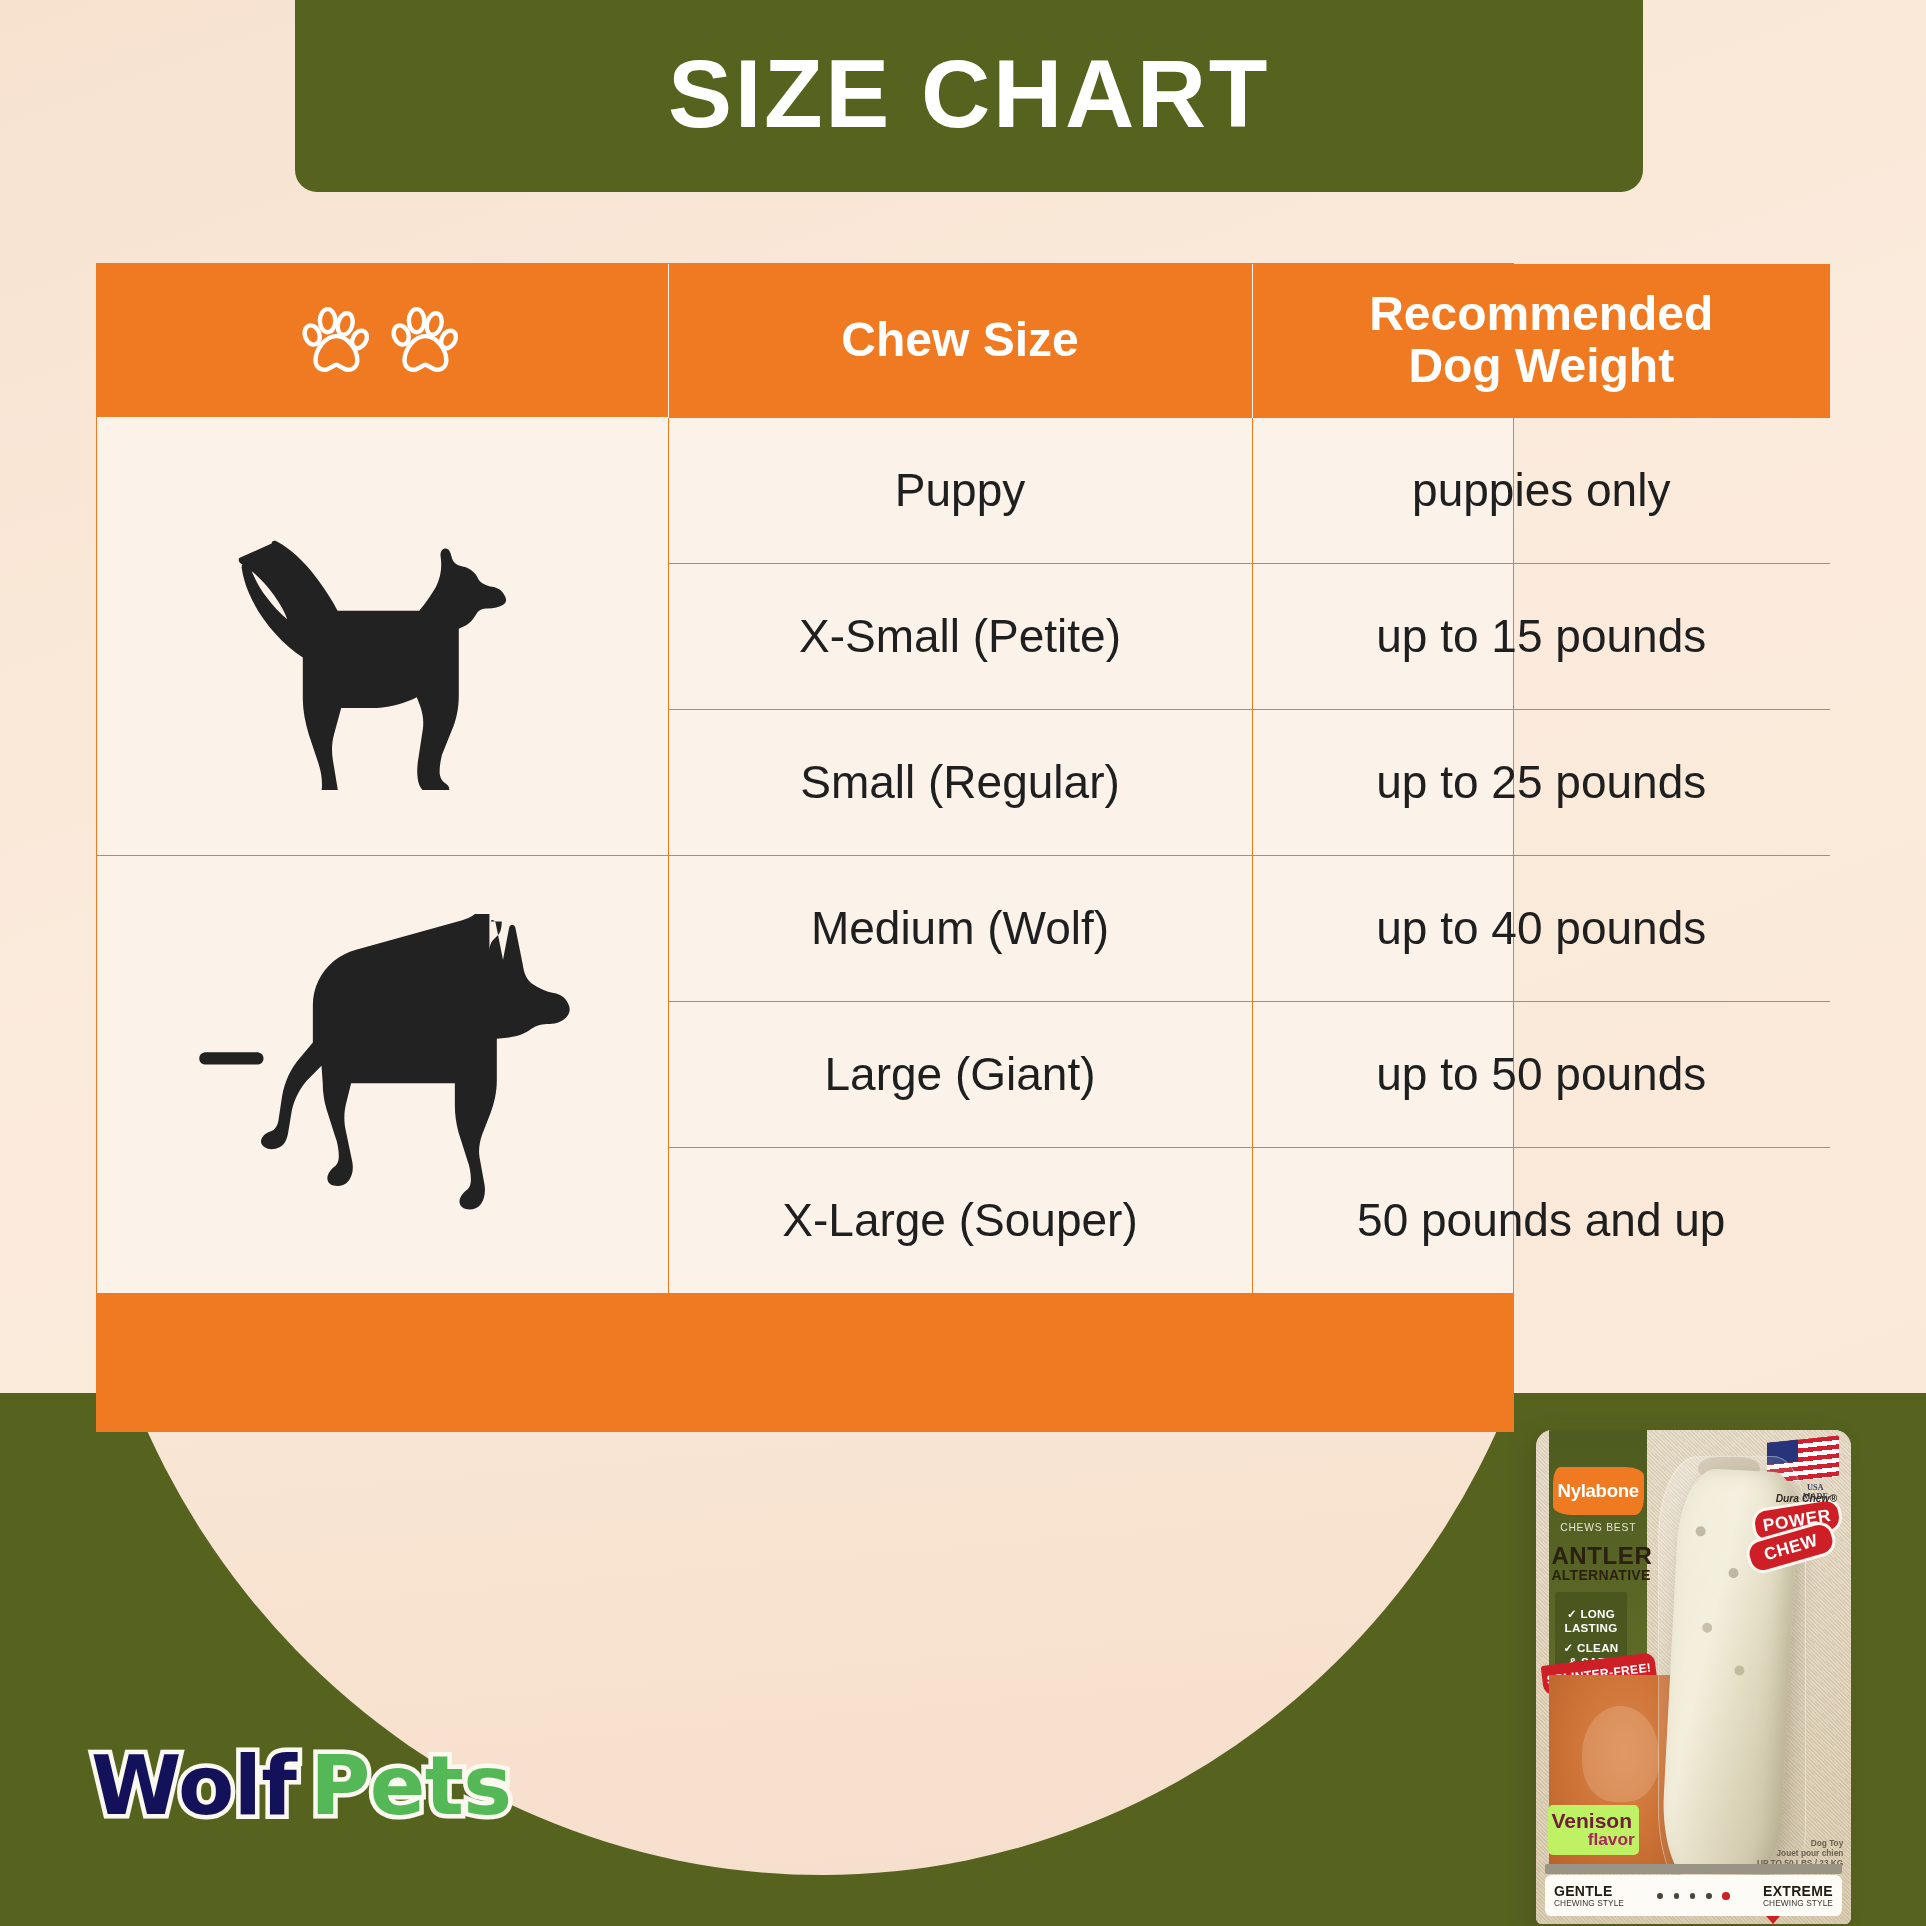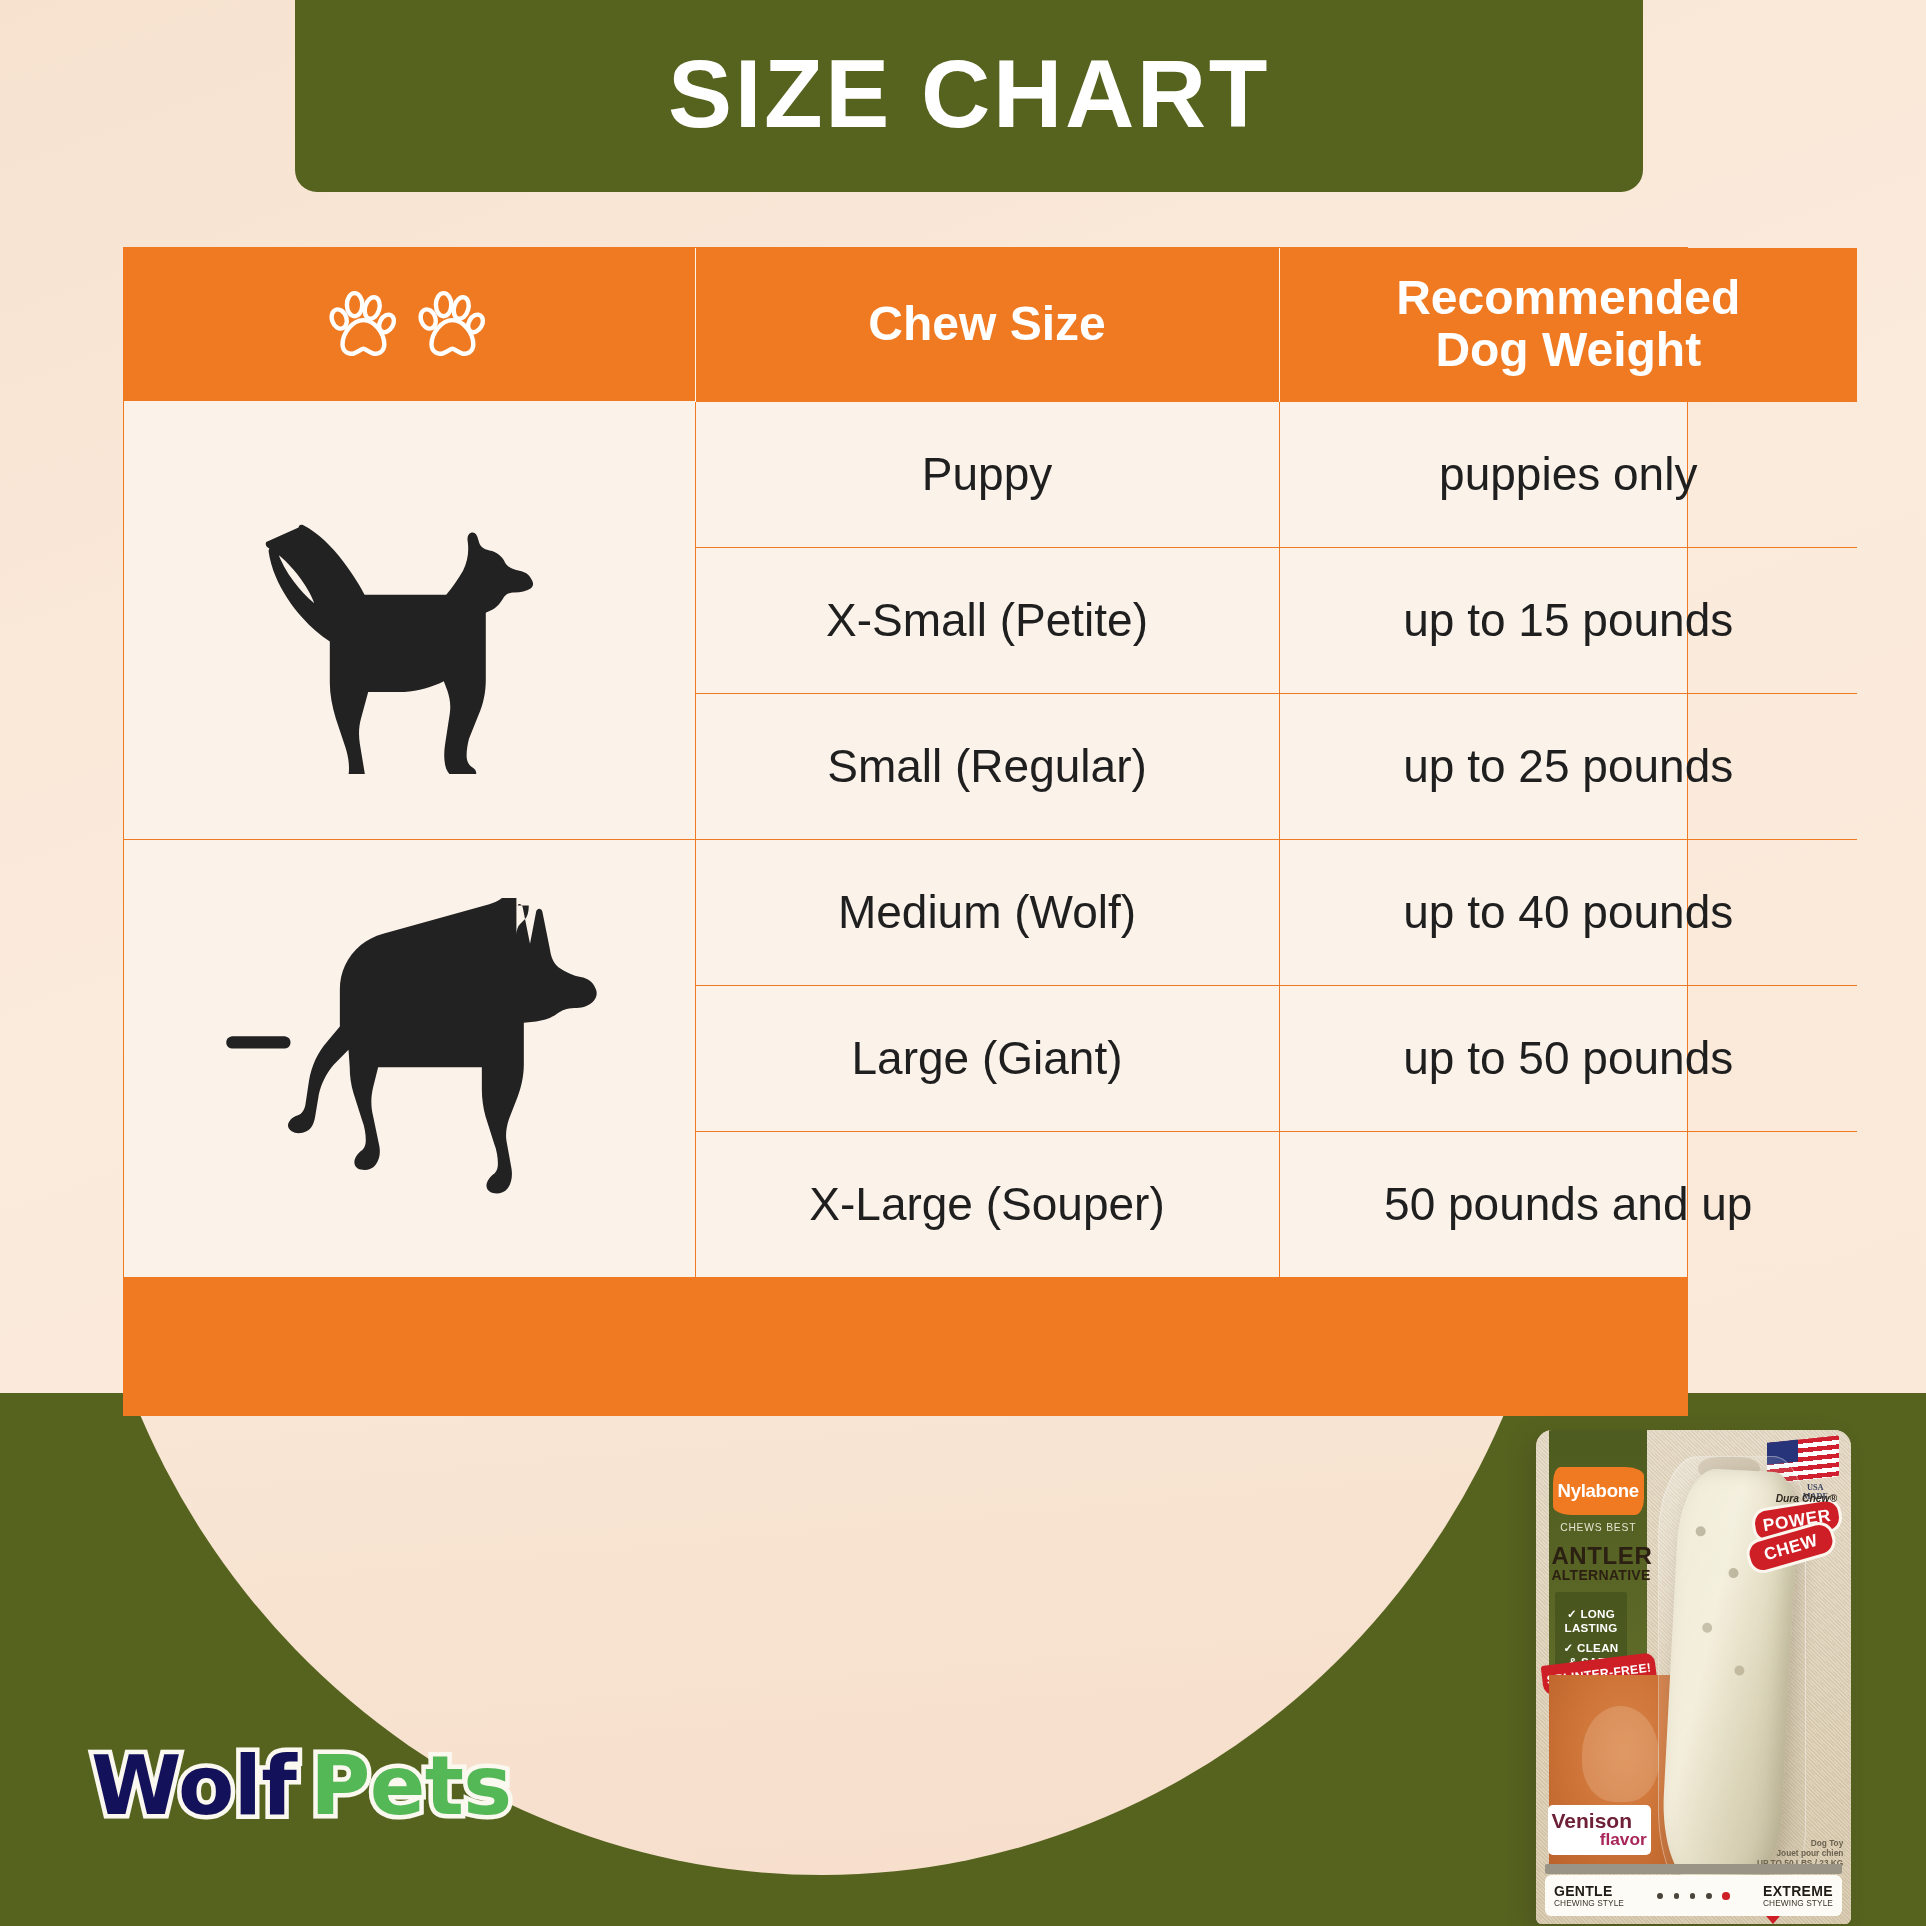--- a/index.html
+++ b/index.html
@@ -87,25 +87,24 @@
     color: #D8D4CE;
     letter-spacing: -9px;
     line-height: 1;
     font-family: "DejaVu Sans", sans-serif;
   }
 
   
   .table-wrap {
     position: absolute;
     left: 96px;
-    top: 247px;
-    width: 1565px;
+    top: 263px;
+    width: 1418px;
     border: 1.9px solid #F07A22;
     background: #FBF2EA;
-    margin-left: 27px;
   }
   .size-table {
     width: 100%;
     border-collapse: collapse;
     table-layout: fixed;
   }
   .size-table col.c-icon  { width: 571px; }
   .size-table col.c-chew  { width: 584px; }
   .size-table col.c-weight{ width: 578px; }
 
@@ -315,22 +314,22 @@
   .pk-wolf::before {
     content:"";
     position:absolute; left: 33px; top: 31px;
     width: 77px; height: 96px;
     border-radius: 50% 50% 42% 42%;
     background: rgba(255,236,210,.20);
   }
   .pk-venison {
     position: absolute;
     left: 11.6px; bottom: 69px;
-    width: 103px;
-    background: #ffffff;
+    width: 91px;
+    background: #bef264;
     border-radius: 5.1px;
     padding: 5.8px 3.9px 7px;
     line-height: .96;
   }
   .pk-venison .v1 { display:block; color:#6E2038; font-size: 21px; font-weight: bold; }
   .pk-venison .v2 { display:block; color:#A8265A; font-size: 17.3px; font-weight: bold; text-align:right; }
   .pk-bone {
     position: absolute;
     left: 134px; top: 40px;
     width: 119px; height: 417px;

